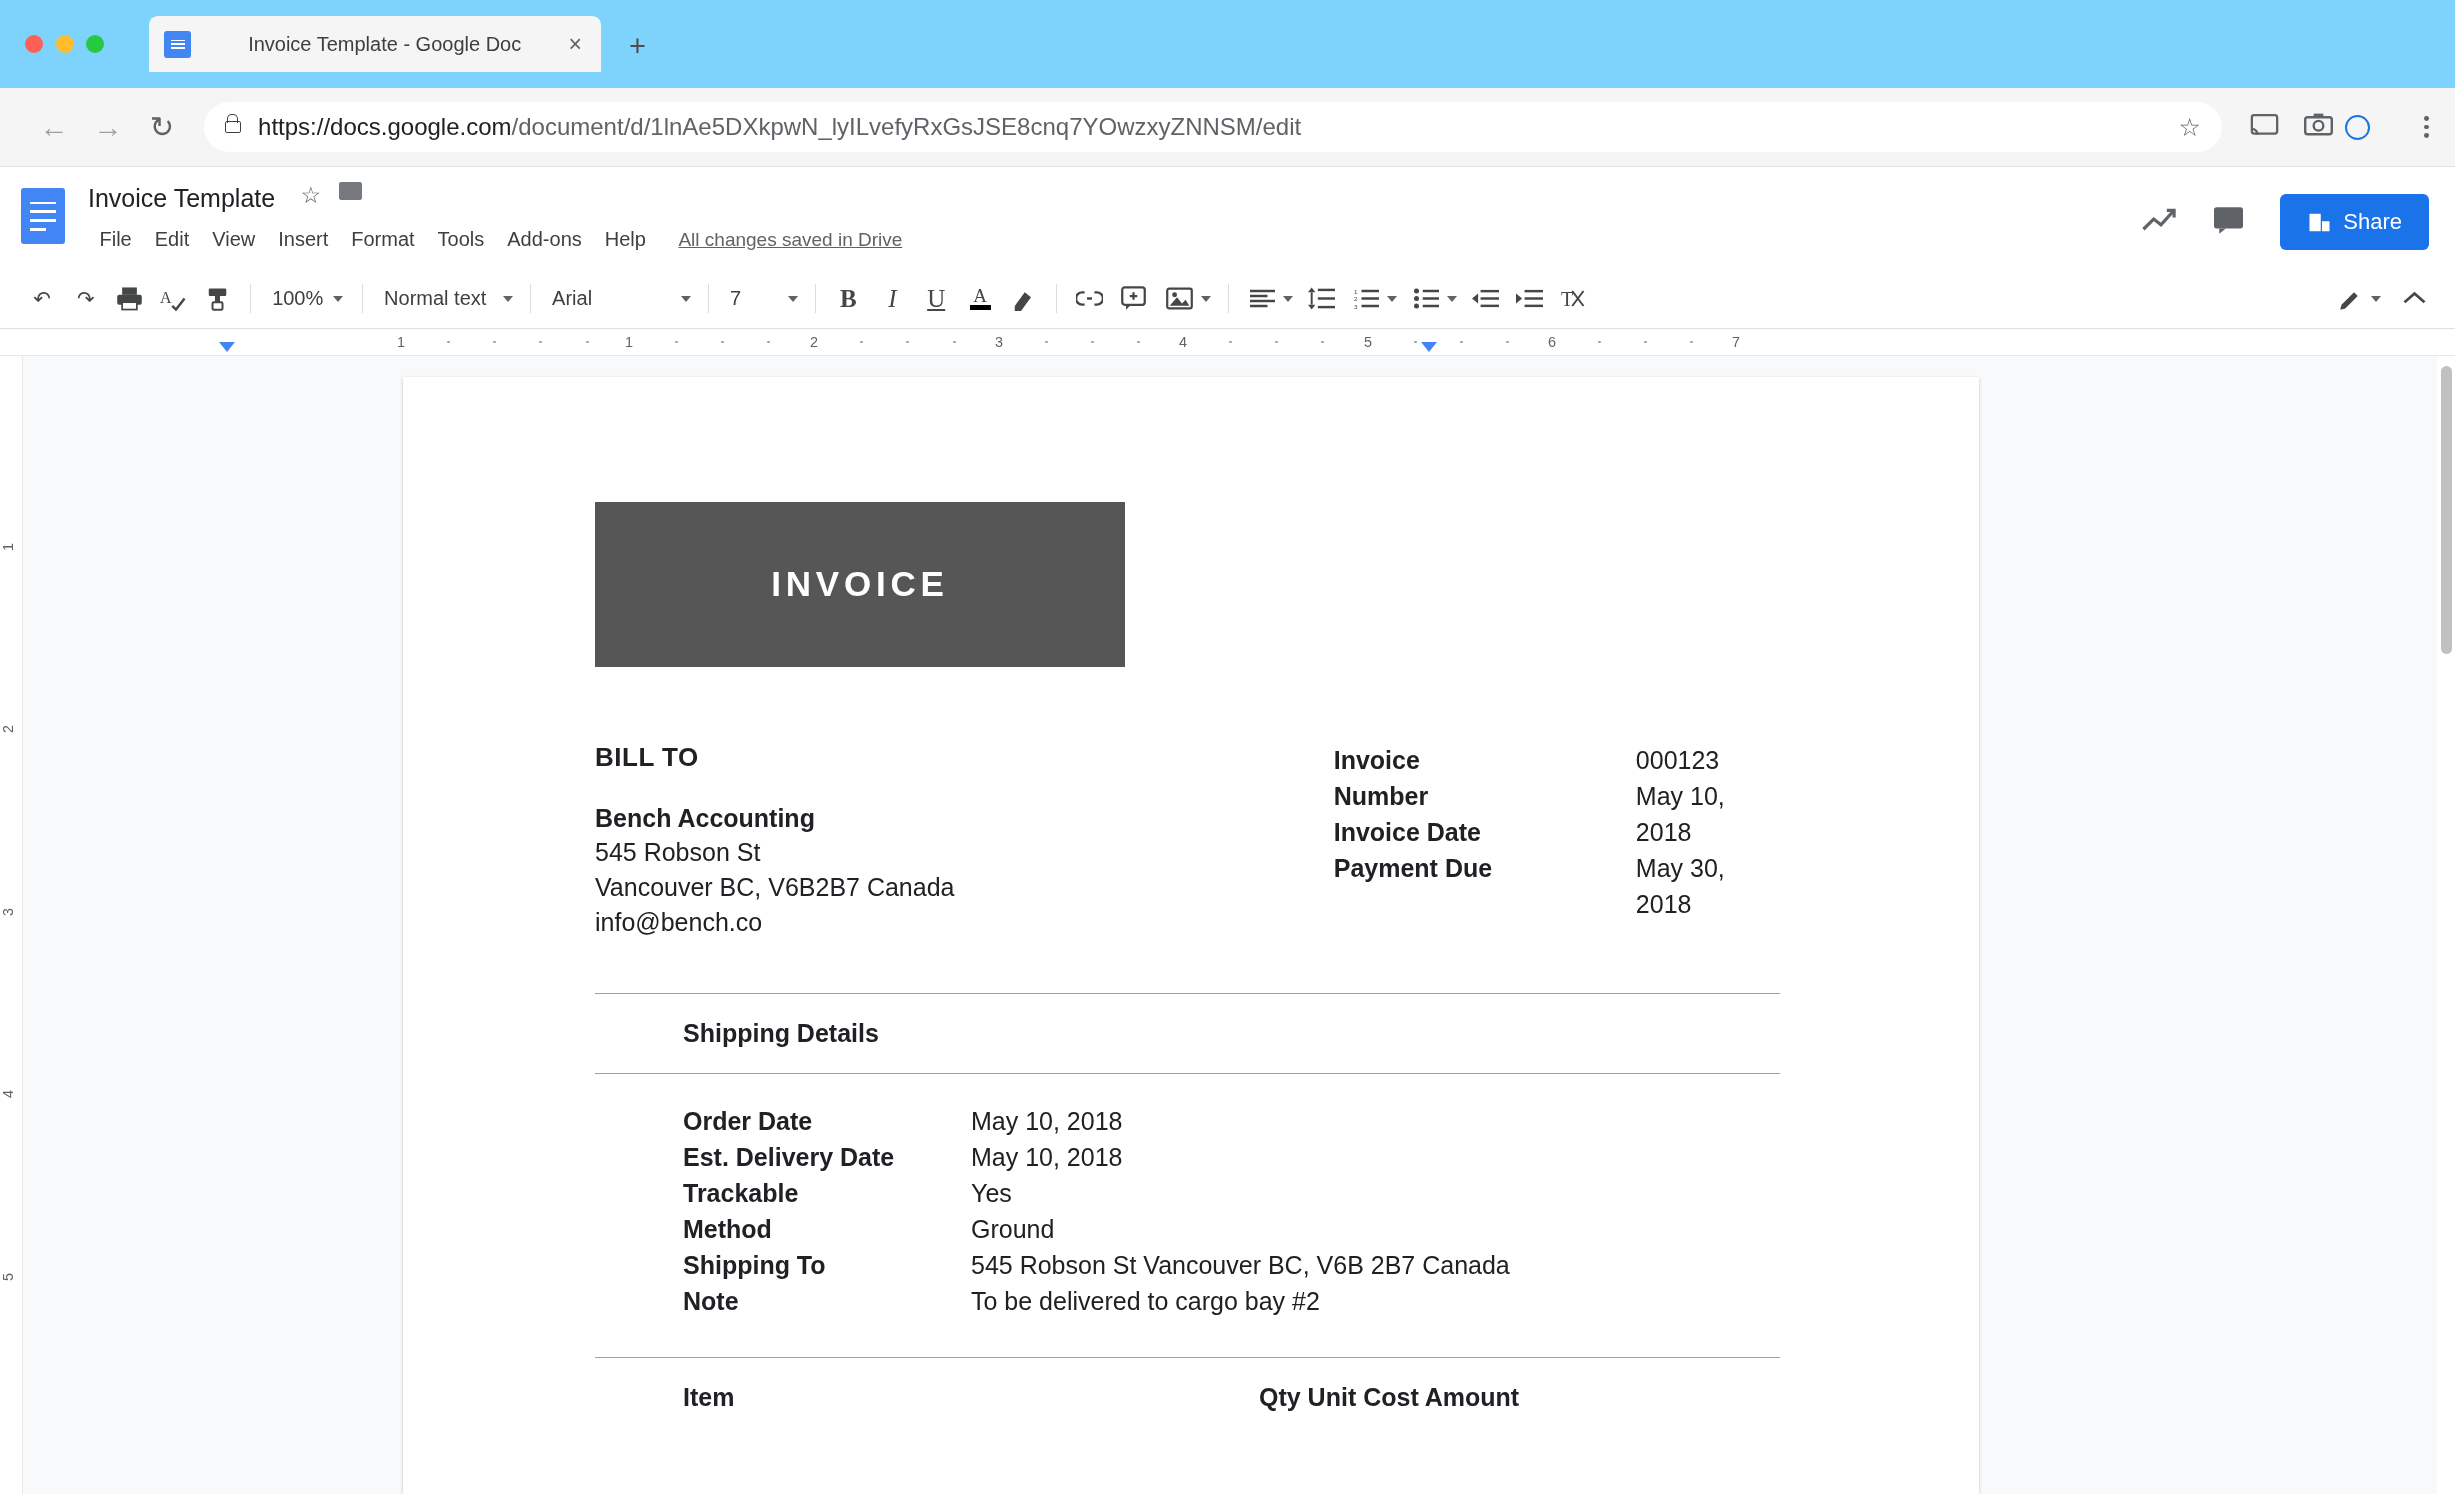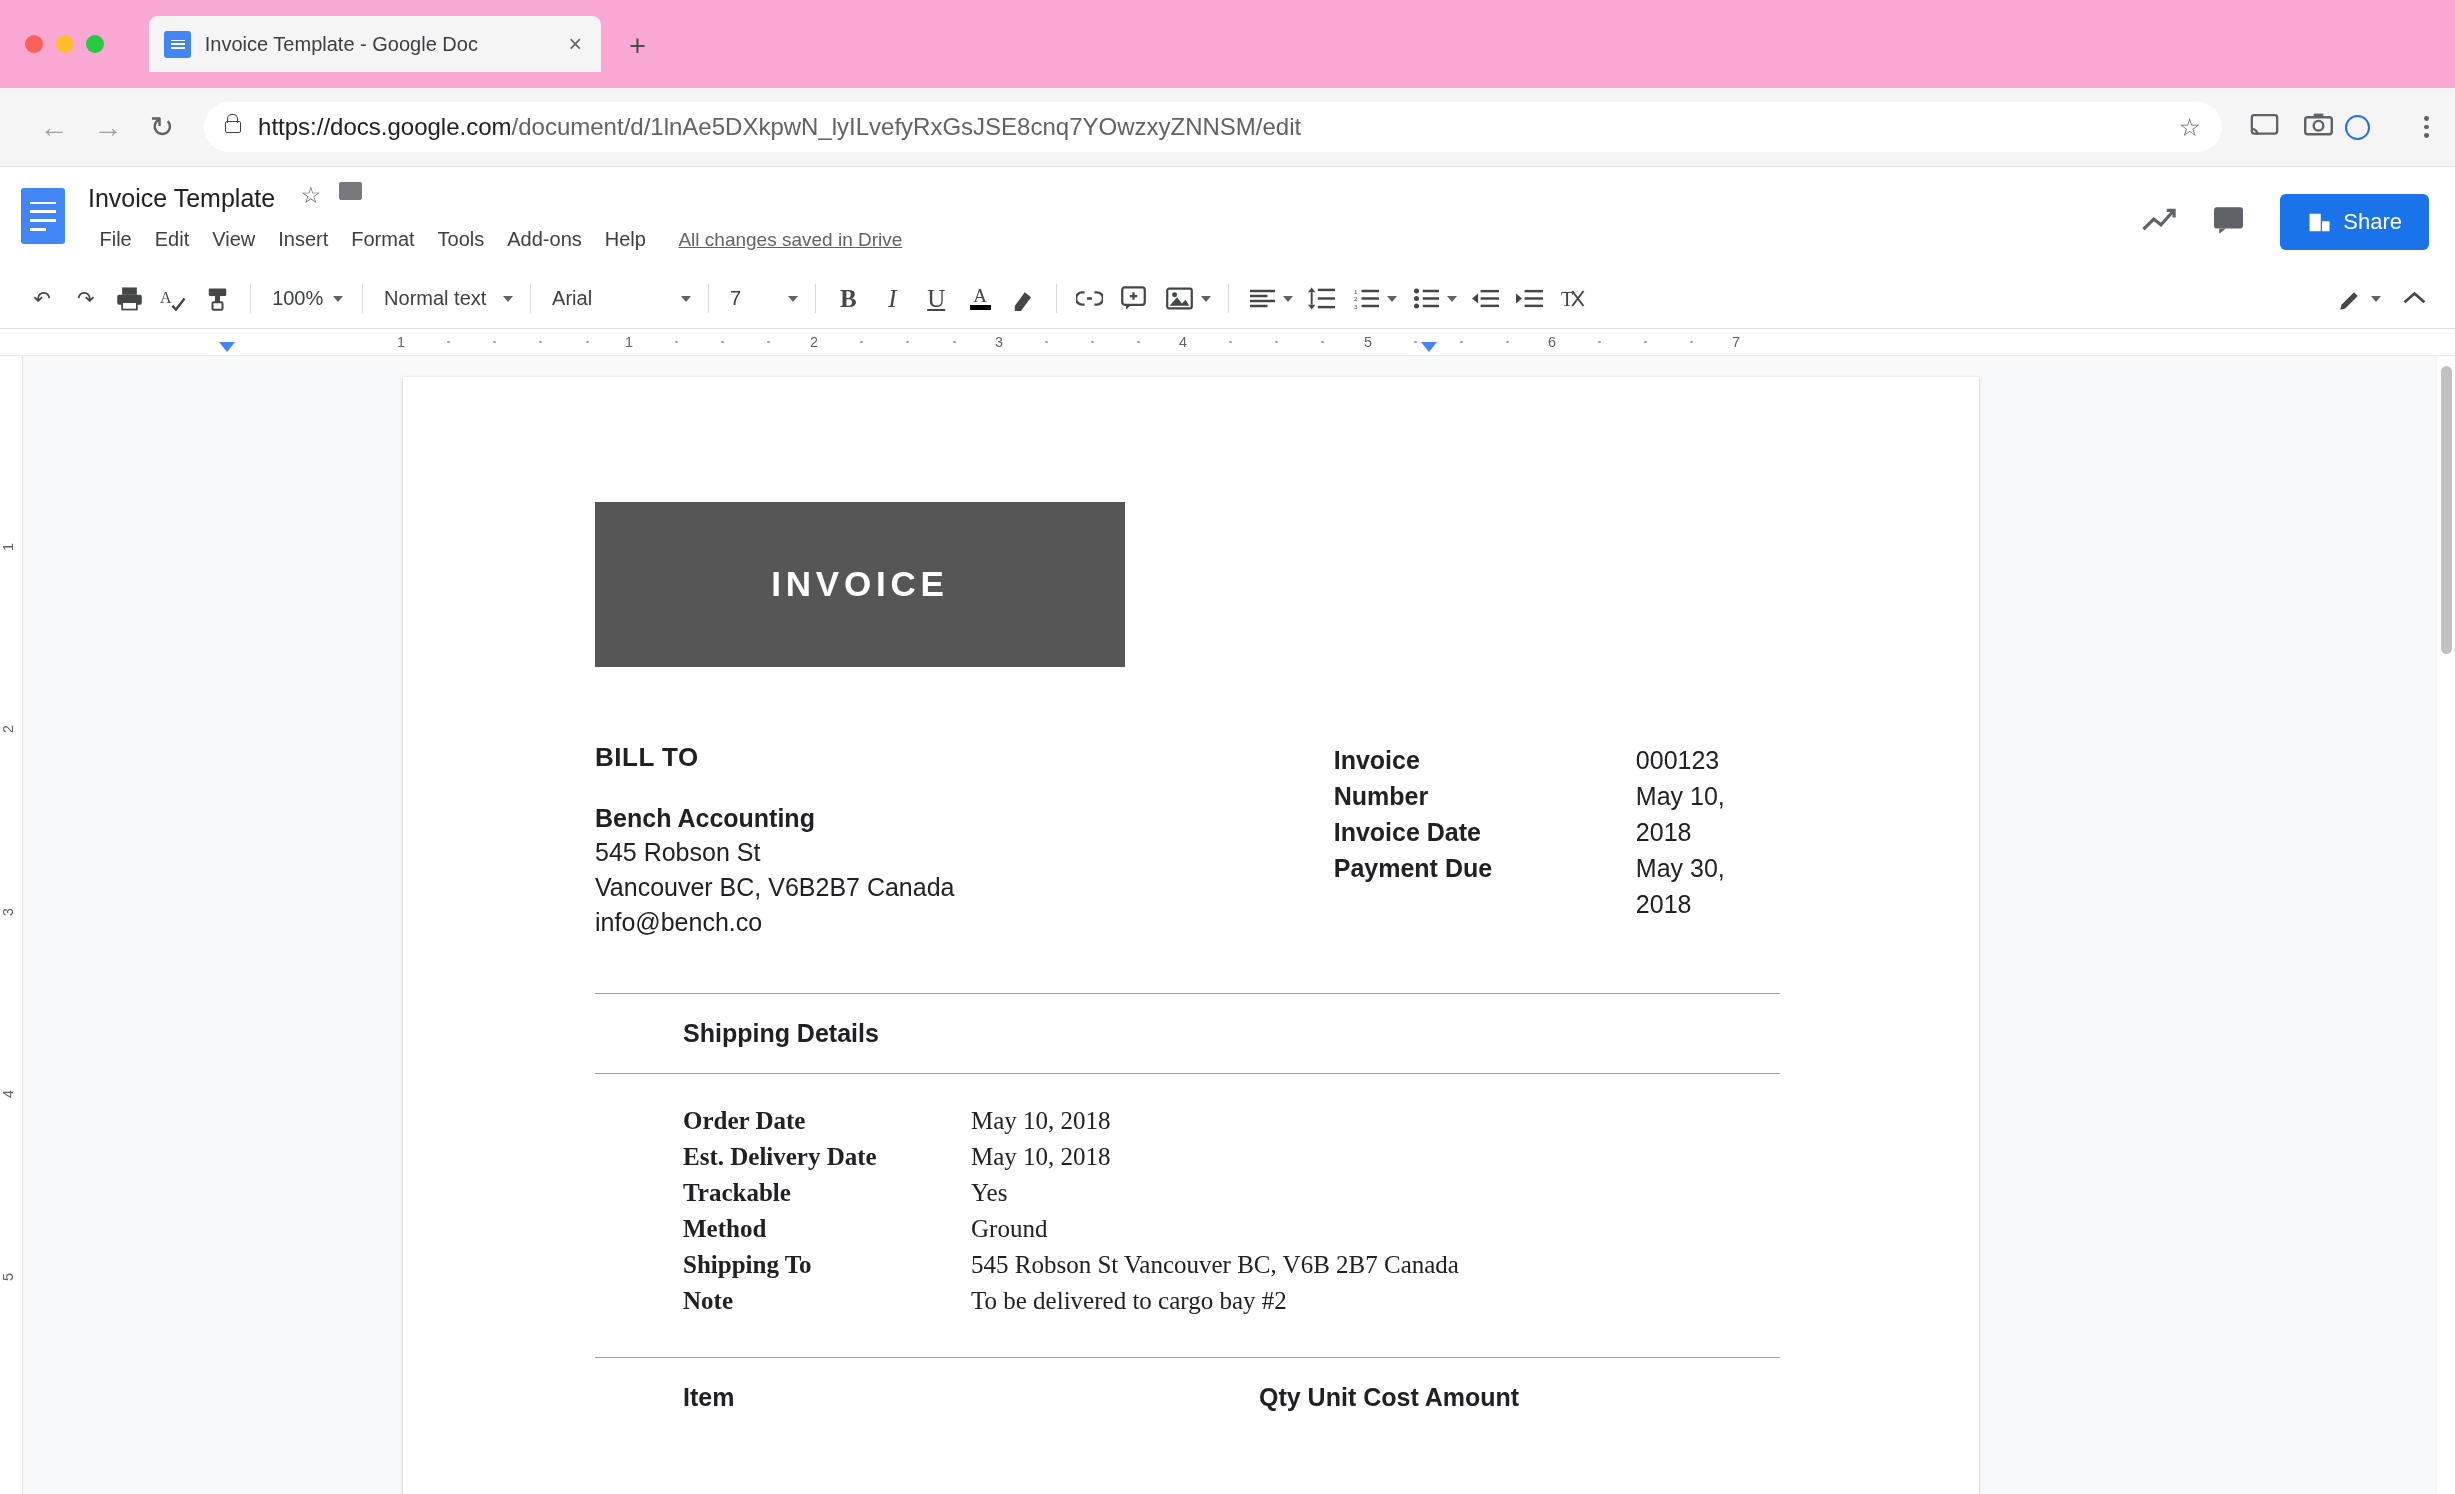--- a/index.html
+++ b/index.html
@@ -6,23 +6,24 @@
   html, body {
     width: 2456px; height: 1495px;
     font-family: "Liberation Sans", sans-serif;
     background: #ffffff;
     overflow: hidden;
   }
   body { -webkit-font-smoothing: antialiased; }
 
   
   .browser-chrome {
-    background: #f9a8d4;
+    background: #7dd3fc;
     height: 88px;
     position: relative;
+    text-align: center;
   }
   .traffic-lights {
     position: absolute;
     left: 25px; top: 35px;
     display: flex; gap: 12.5px;
   }
   .tl { width: 18px; height: 18px; border-radius: 50%; }
   .tl.red { background: #ff5f57; }
   .tl.yellow { background: #febc2e; }
   .tl.green { background: #28c840; }
@@ -315,21 +316,21 @@
 
   .inv-meta { display: flex; gap: 0; }
   .inv-meta .keys div { font-size: 25px; font-weight: 700; color: #202124; line-height: 36px; }
   .inv-meta .vals { margin-left: 115px; }
   .inv-meta .vals div { font-size: 25px; color: #202124; line-height: 36px; }
 
   .hr-line { height: 1px; background: #9e9e9e; margin-top: 56px; width: 1185px; }
   .ship-title { font-size: 25px; font-weight: 700; color: #202124; margin: 25px 0 25px 88px; }
   .hr-line2 { height: 1px; background: #9e9e9e; width: 1185px; }
 
-  .ship-table { margin: 29px 0 0 88px; font-family: Liberation Serif, serif; }
+  .ship-table { margin: 29px 0 0 88px; }
   .ship-table .row { display: flex; line-height: 36px; }
   .ship-table .k { width: 288px; font-size: 25px; font-weight: 700; color: #202124; }
   .ship-table .v { font-size: 25px; color: #202124; }
   .hr-line3 { height: 1px; background: #9e9e9e; width: 1185px; margin-top: 38px; }
   .next-row { display:flex; margin: 25px 0 0 88px; }
   .next-row .k { width: 576px; font-size: 25px; font-weight: 700; color: #202124;}
   .next-row .v { font-size: 25px; font-weight: 700; color: #202124;}
 
   
   .scrollbar {

